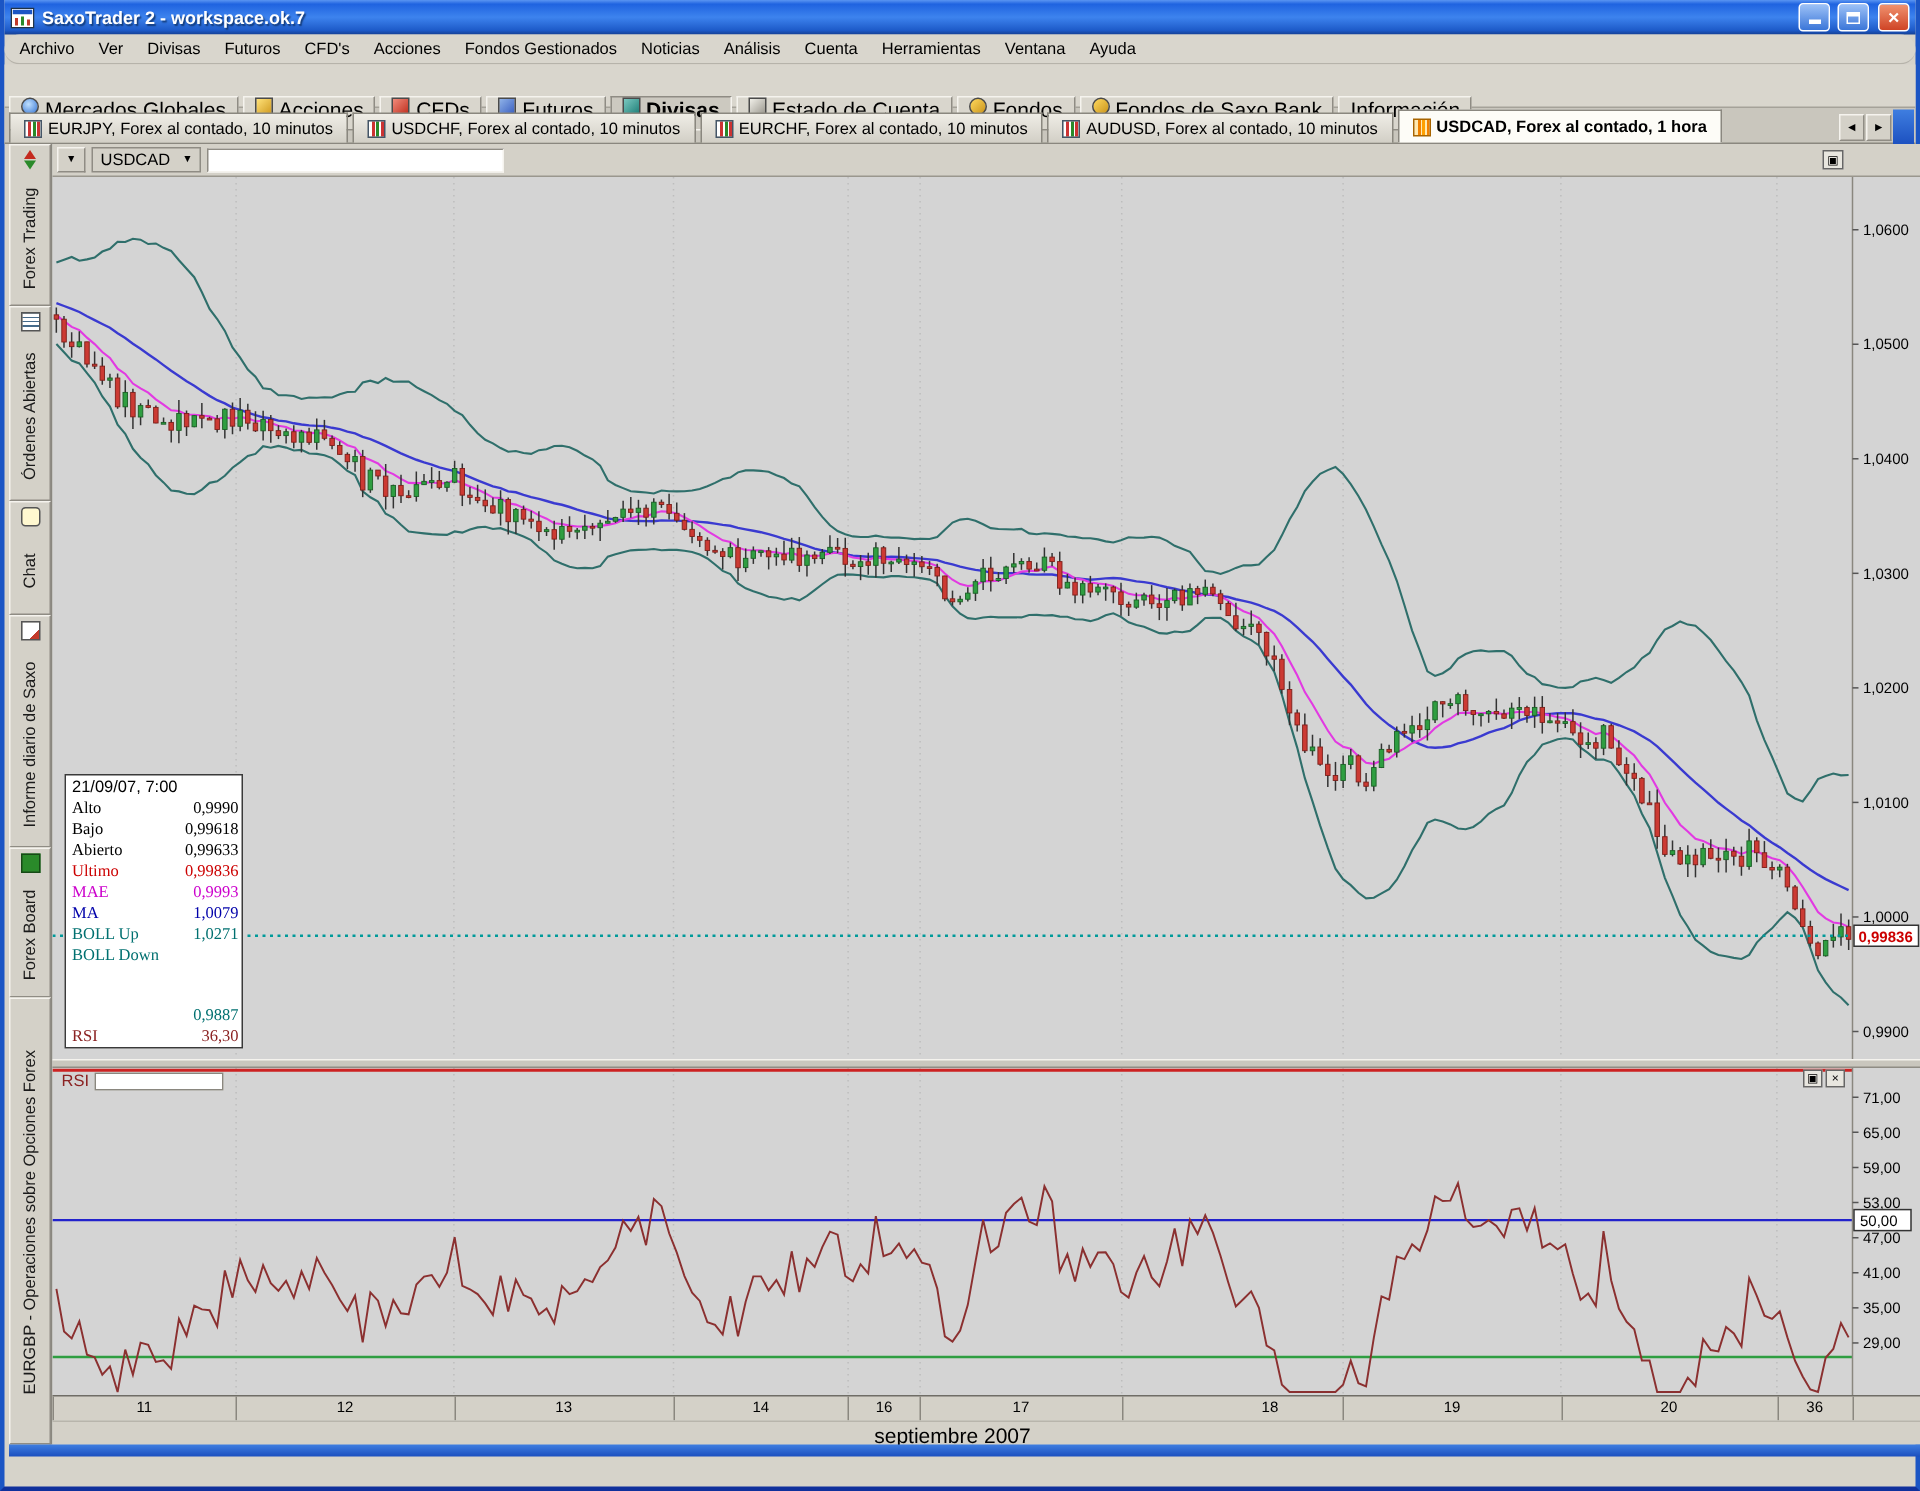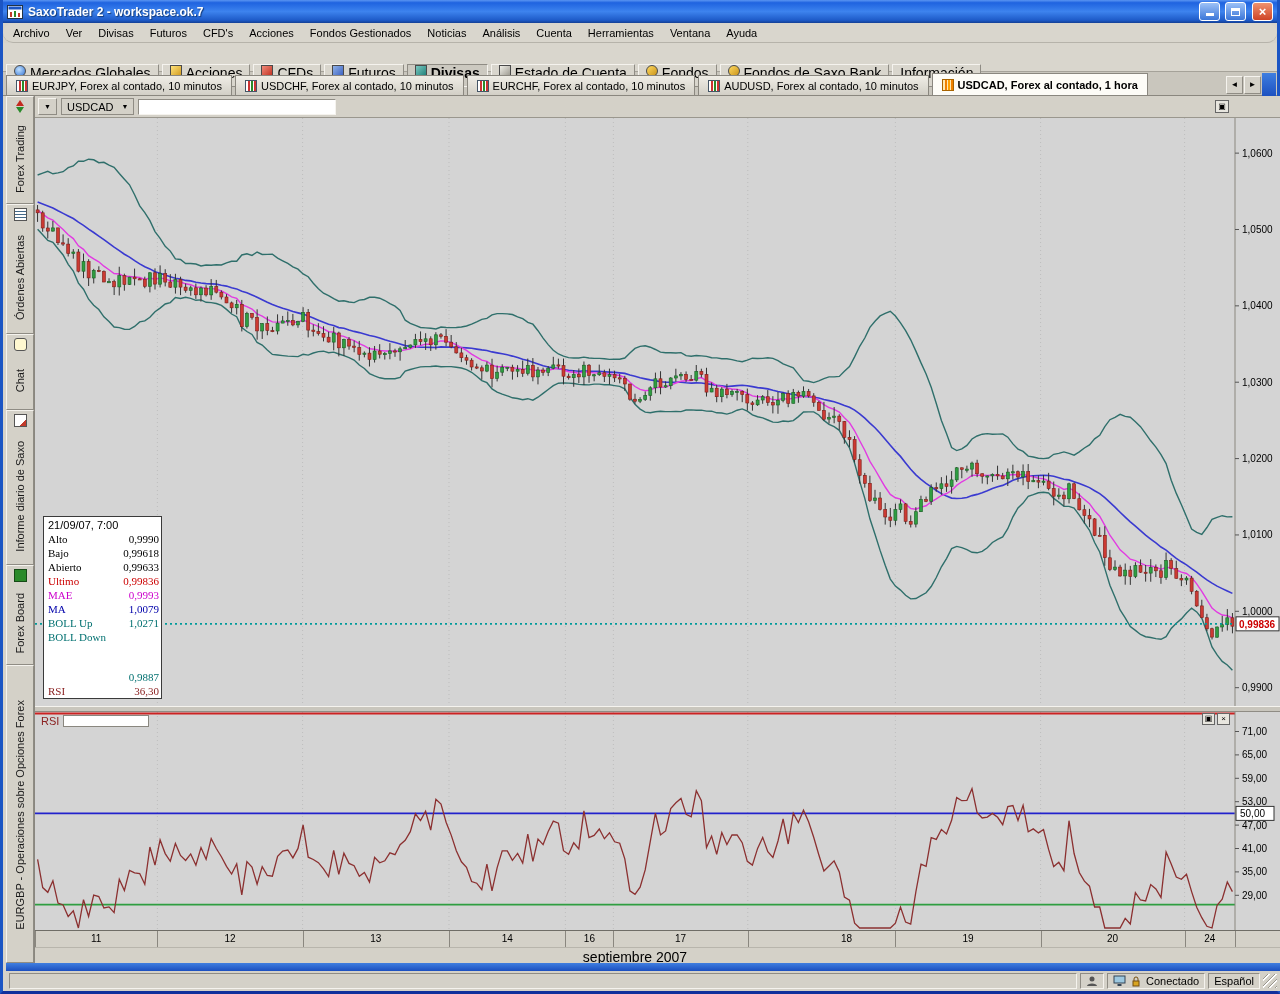--- a/index.html
+++ b/index.html
@@ -860,49 +860,25 @@
           <div class="tick" data-name="axis-tick" style="left: 1200px;"></div>
           <div class="dlabel" data-name="date-label" style="left: 61.2px;">11</div>
           <div class="dlabel" data-name="date-label" style="left: 195px;">12</div>
           <div class="dlabel" data-name="date-label" style="left: 340.8px;">13</div>
           <div class="dlabel" data-name="date-label" style="left: 472.2px;">14</div>
           <div class="dlabel" data-name="date-label" style="left: 554.4px;">16</div>
           <div class="dlabel" data-name="date-label" style="left: 645.6px;">17</div>
           <div class="dlabel" data-name="date-label" style="left: 786.6px; margin-left: 25px;">18</div>
           <div class="dlabel" data-name="date-label" style="left: 933px;">19</div>
           <div class="dlabel" data-name="date-label" style="left: 1077.6px;">20</div>
-          <div class="dlabel" data-name="date-label" style="left: 1174.8px;">24</div>
+          <div class="dlabel" data-name="date-label" style="left: 1174.8px;">36</div>
         </div>
       <div class="monthrow" data-name="month-row">
         <span class="mlabel" data-name="month-label">septiembre 2007</span>
       </div>
 
     </div>
   </div>
 
   <div class="bluebar" data-name="blue-separator"></div>
 
-  <div class="statusbar" data-name="status-bar">
-    <span class="sp grow" data-name="status-message-panel"></span>
-    <span class="sp" data-name="user-panel">
-      <svg width="12" height="12" data-name="user-icon">
-          <circle cx="6" cy="4" r="2.5" fill="#555"></circle>
-          <path d="M1 11 C1 7.5 11 7.5 11 11 Z" fill="#555"></path>
-        </svg>
-    </span>
-    <span class="sp" data-name="connection-panel">
-      <svg width="13" height="12" data-name="network-icon">
-          <rect x="1" y="1" width="11" height="7" fill="#9cc8e0" stroke="#345"></rect>
-          <rect x="4.5" y="9" width="4" height="2" fill="#345"></rect>
-        </svg>
-      <svg width="12" height="12" data-name="lock-icon">
-          <rect x="3" y="6" width="6" height="5" fill="#d9a520" stroke="#754f10"></rect>
-          <path d="M4 6 V4 a2 2 0 0 1 4 0 V6" fill="none" stroke="#754f10"></path>
-        </svg>
-      <span data-name="connection-status">Conectado</span>
-    </span>
-    <span class="sp" data-name="language-panel">
-      <span data-name="language-status">Español</span>
-    </span>
-    <span class="grip" data-name="resize-grip"></span>
-  </div>
 
 </div>
 
 </body></html>

